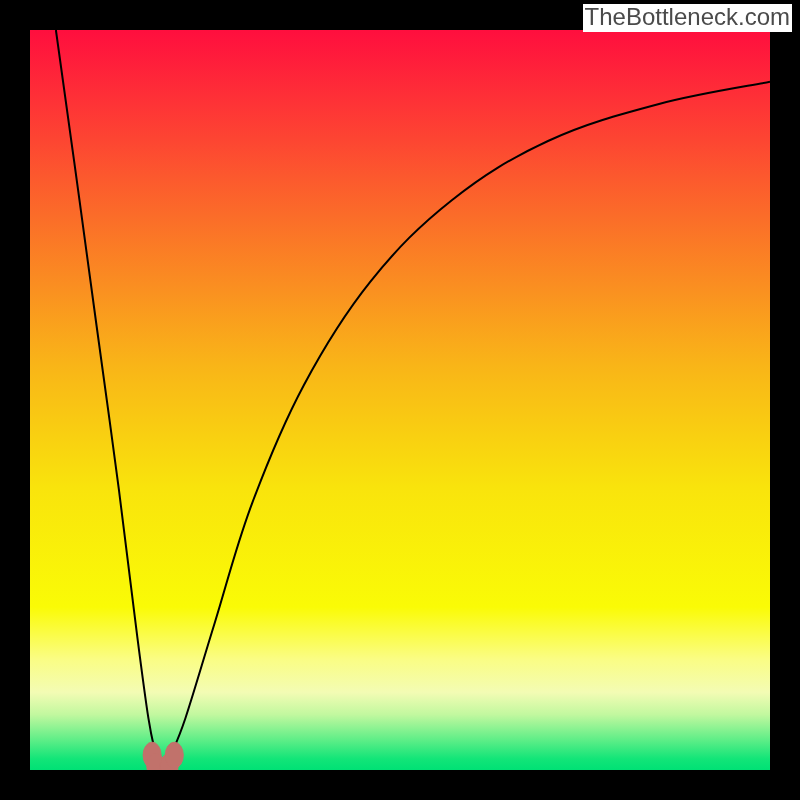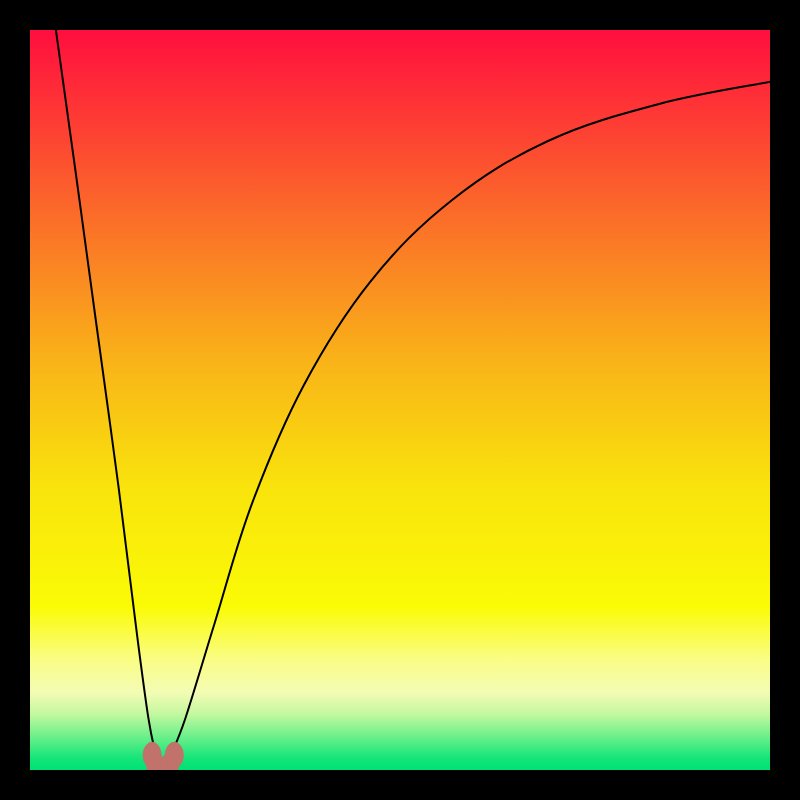--- a/index.html
+++ b/index.html
@@ -81,13 +81,14 @@
       <path id="left-branch" fill="none" stroke-width="2" d="M 25.90 0.00 C 29.23 23.98, 37.07 79.92, 44.40 133.20 C 51.73 186.48, 58.61 237.39, 66.60 296.00 C 74.59 354.61, 81.47 402.86, 88.80 458.80 C 96.13 514.74, 101.97 565.51, 107.30 606.80 C 112.63 648.09, 115.07 666.89, 118.40 688.20 C 121.73 709.51, 124.47 718.54, 125.80 725.20" stroke="#000000"></path>
       <path id="right-branch" fill="none" stroke-width="2" d="M 140.60 725.20 C 143.26 718.54, 147.41 712.18, 155.40 688.20 C 163.39 664.22, 173.01 630.63, 185.00 592.00 C 196.99 553.37, 206.02 516.22, 222.00 473.60 C 237.98 430.98, 252.49 395.16, 273.80 355.20 C 295.11 315.24, 313.76 284.90, 340.40 251.60 C 367.04 218.30, 389.83 195.51, 421.80 170.20 C 453.77 144.89, 480.70 128.32, 518.00 111.00 C 555.30 93.68, 589.04 84.66, 629.00 74.00 C 668.96 63.34, 720.02 55.80, 740.00 51.80" stroke="#000000"></path>
       <g id="markers">
           <ellipse cx="122.10" cy="725.20" rx="9" ry="13" fill="#C1726B" stroke="#C1726B" stroke-width="1"></ellipse>
           <ellipse cx="125.80" cy="736.30" rx="9" ry="13" fill="#C1726B" stroke="#C1726B" stroke-width="1"></ellipse>
           <ellipse cx="139.12" cy="736.30" rx="9" ry="13" fill="#C1726B" stroke="#C1726B" stroke-width="1"></ellipse>
           <ellipse cx="144.30" cy="725.20" rx="9" ry="13" fill="#C1726B" stroke="#C1726B" stroke-width="1"></ellipse>
         </g>
     </svg>
   </div>
+  <div class="watermark">TheBottleneck.com</div>
 </div>
 
 </body></html>

